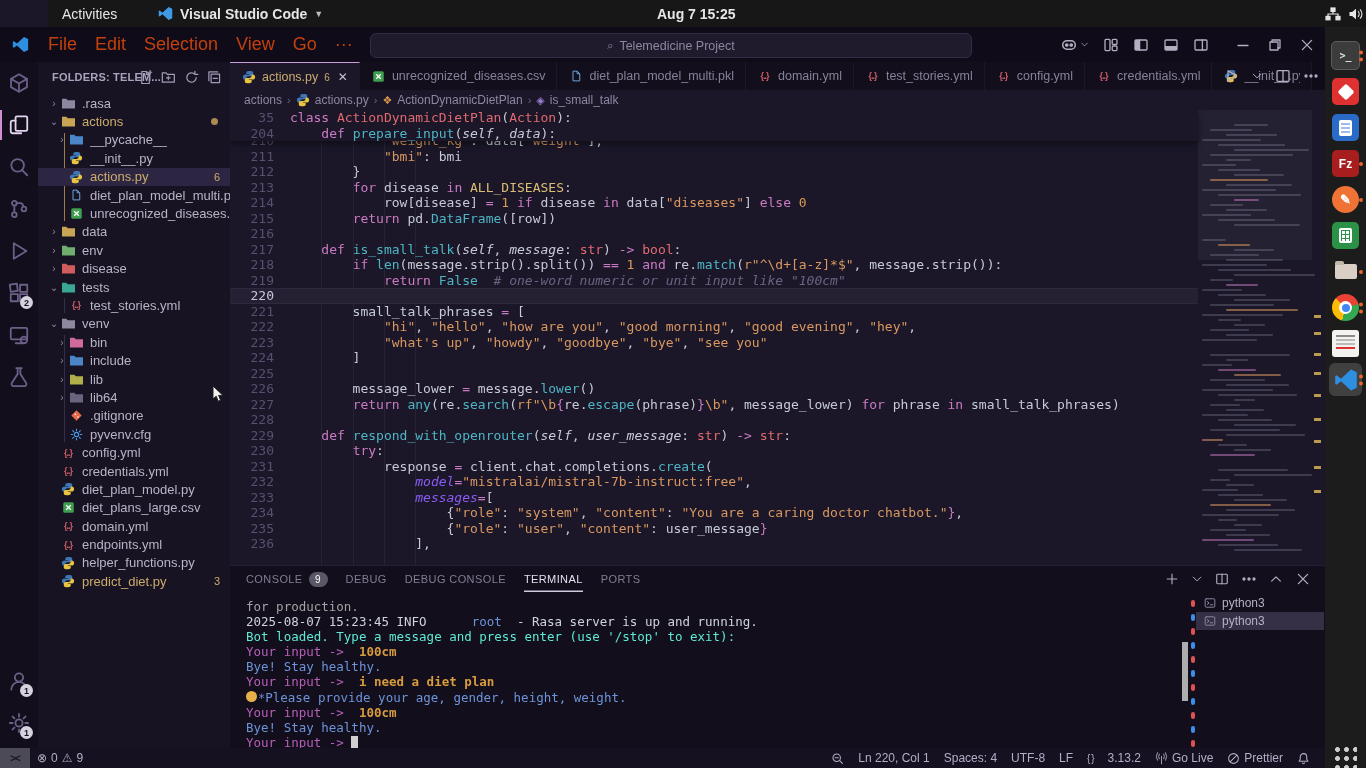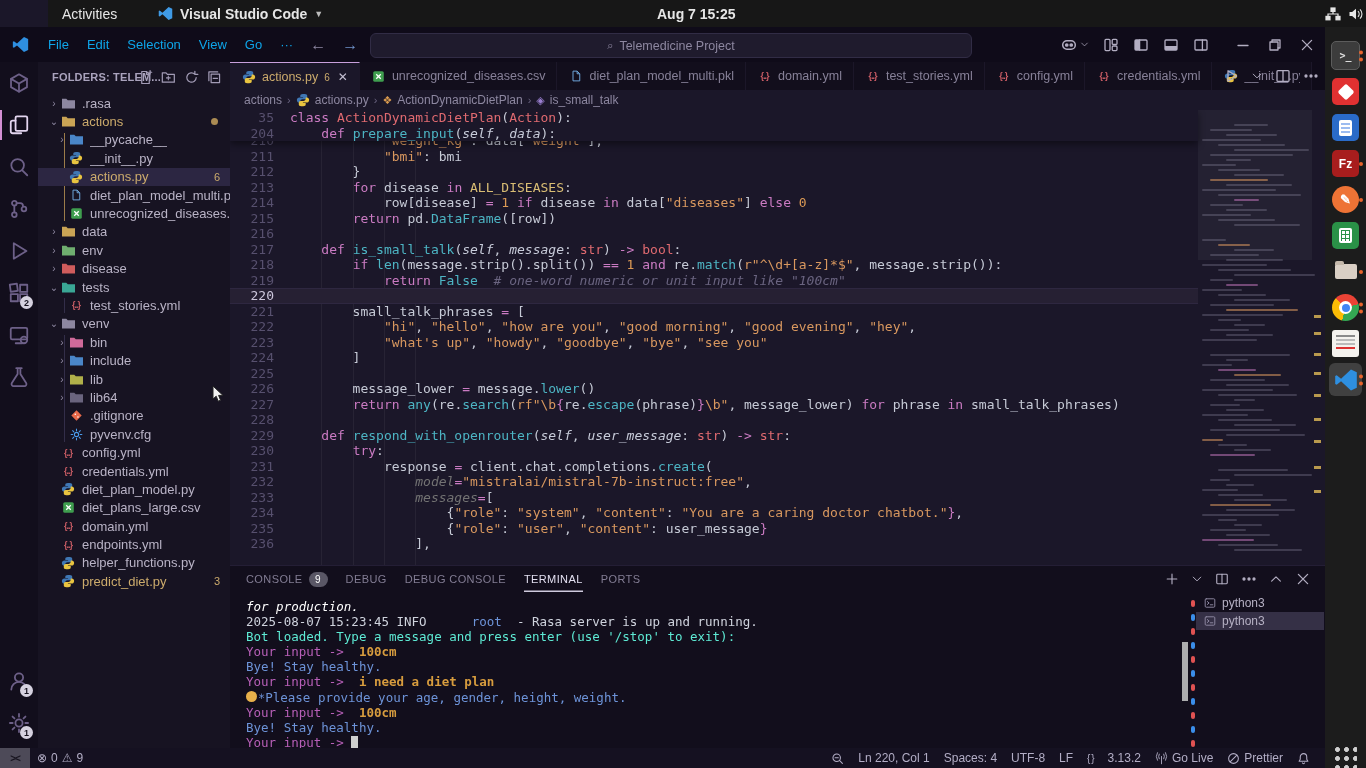--- a/index.html
+++ b/index.html
@@ -8,21 +8,21 @@
   
   #gnome-bar{position:absolute;left:0;top:0;width:1366px;height:27px;background:#171717;color:#e6e6e6;font-size:14px;margin-left:48px;}
   #gnome-bar .gitem{position:absolute;top:0;height:27px;display:flex;align-items:center;gap:7px;}
   #activities{left:14px;}
   #appmenu{left:110px;font-weight:700;}
   #clock{left:609px;font-weight:700;}
   .gicon svg{display:block}
   
   #vscode{position:absolute;left:0;top:27px;width:1325px;height:741px;background:#1b1729;}
   #titlebar{position:absolute;left:0;top:0;width:100%;height:35px;background:#0f0b19;display:flex;align-items:center;}
-  .menu-item{color:#0ea5e9;font-size:13px;padding:0 9px;height:100%;display:flex;align-items:center;cursor:default;}
+  .menu-item{color:#c2410c;font-size:18px;padding:0 9px;height:100%;display:flex;align-items:center;cursor:default;}
   #code-logo{margin:0 10px 0 12px;}
   .nav-arrow{color:#8f89a4;font-size:16px;padding:0 8px;}
   .nav-arrow.fwd{color:#6f92c9;}
   #cmd-center{position:absolute;left:370px;top:6px;width:600px;height:23px;background:#1f1b2d;border:1px solid #312c45;border-radius:6px;
     color:#8d87a0;font-size:12.5px;display:flex;align-items:center;justify-content:center;gap:6px;}
   #titlebar-right{position:absolute;right:10px;top:0;height:35px;display:flex;align-items:center;gap:14px;color:#b3aec2;}
   #titlebar-right .tbico{display:flex;align-items:center;}
   
   #activitybar{position:absolute;left:0;top:35px;width:38px;height:686px;background:#120e1c;}
   .act-item{position:relative;width:38px;height:42px;display:flex;align-items:center;justify-content:center;color:#6d6088;}
@@ -67,36 +67,36 @@
   .code-line{position:relative;height:15.5px;}
   .code-line .gut{position:absolute;left:0;top:0;width:44px;text-align:right;color:#57506e;}
   .code-line .lcode{position:absolute;left:60px;top:0;}
   .code-line.cur{background:#262033;box-shadow:inset 0 1px 0 #2e2740, inset 0 -1px 0 #2e2740;}
   .code-line.cur .gut{color:#cdc7dd;}
   #code-list{position:absolute;left:0;top:31px;right:127px;}
   #sticky{position:absolute;left:0;top:0;right:127px;height:31px;background:#1b1729;box-shadow:0 3px 7px rgba(0,0,0,.45);z-index:3;}
   .iguide{position:absolute;top:0;bottom:0;width:1px;background:rgba(255,255,255,.055);}
   .tk-kw{color:#cb7bc3;} .tk-op{color:#cb7bc3;} .tk-fn{color:#4db5c4;} .tk-boolc{color:#4db5c4;}
   .tk-str{color:#d9985f;} .tk-num{color:#dc9a55;} .tk-type{color:#e06a70;} .tk-const{color:#d9bd74;}
-  .tk-p1{color:#c8ccda;font-style:italic;} .tk-p2{color:#737373;font-style:italic;margin-top:36px;}
+  .tk-p1{color:#c8ccda;font-style:italic;} .tk-p2{color:#8b5cf6;font-style:italic;margin-top:36px;}
   .tk-cmt{color:#6a6480;font-style:italic;} .tk-txt{color:#c6cad6;}
   #minimap{position:absolute;right:13px;top:0;width:114px;height:455px;background:#1b1729;}
   #minimap-slider{position:absolute;left:0;top:0;width:100%;height:150px;background:rgba(255,255,255,.045);}
   .mm-bar{position:absolute;height:2px;border-radius:1px;}
   #overview-ruler{position:absolute;right:0;top:0;width:13px;height:455px;}
   .ruler-mark{position:absolute;left:2px;width:7px;height:3px;background:#b99a4e;}
   
   #panel{position:absolute;left:0;top:503px;width:100%;height:183px;background:#120e1c;border-top:1px solid #241e35;}
   #panel-header{position:absolute;left:16px;top:0;height:26px;display:flex;align-items:center;gap:18px;}
   .ptab{font-size:11px;letter-spacing:.4px;color:#837d94;display:flex;align-items:center;gap:6px;height:26px;}
   .ptab.active{color:#e2dff0;box-shadow:inset 0 -1.5px 0 #cfcadd;}
   .pbadge{min-width:15px;height:15px;border-radius:9px;background:#5a5766;color:#fff;font-size:10px;display:flex;align-items:center;justify-content:center;padding:0 2px;}
   #panel-actions{position:absolute;right:14px;top:0;height:26px;display:flex;align-items:center;gap:12px;color:#b3aec2;}
   #terminal{position:absolute;left:16px;top:33px;font-family:"DejaVu Sans Mono",monospace;font-size:12.5px;line-height:15px;white-space:pre;}
-  .tm-y{color:#ffffff;font-style:italic;} .tm-w{color:#cfd3dd;margin-top:7px;} .tm-b{color:#6d93d8;} .tm-g{color:#5eead4;}
+  .tm-y{color:#a3a3a3;} .tm-w{color:#cfd3dd;margin-top:7px;} .tm-b{color:#6d93d8;} .tm-g{color:#5eead4;}
   .tm-m{color:#b75fb7;} .tm-inp{color:#d79c3e;font-weight:700;}
   .tm-cursor{display:inline-block;width:7px;height:13px;background:#cfcfcf;vertical-align:-2px;}
   .doctor-emoji{display:inline-flex;align-items:center;gap:1px;}
   .em-face{width:11px;height:11px;border-radius:50%;background:#e8b04a;display:inline-block;}
   .em-sym{color:#6d93d8;font-size:12px;}
   #term-scrollbar{position:absolute;left:952px;top:30px;width:6px;height:150px;}
   #term-thumb{position:absolute;left:0;top:46px;width:6px;height:59px;background:#c9c9c9;opacity:.85;}
   .term-deco{position:absolute;left:9px;width:4px;height:7px;border-radius:2px;}
   #term-list{position:absolute;left:966px;top:28px;width:128px;}
   .term-row{height:18px;display:flex;align-items:center;gap:6px;font-size:12px;color:#b6b1c4;padding-left:8px;}

